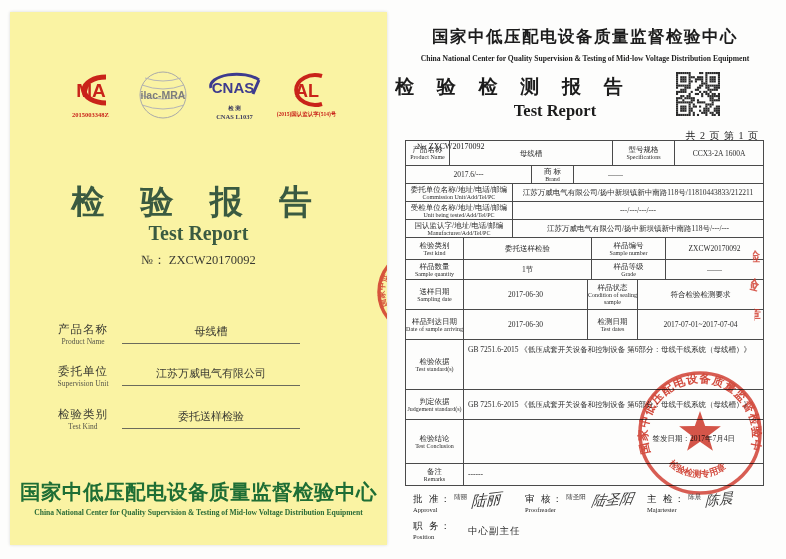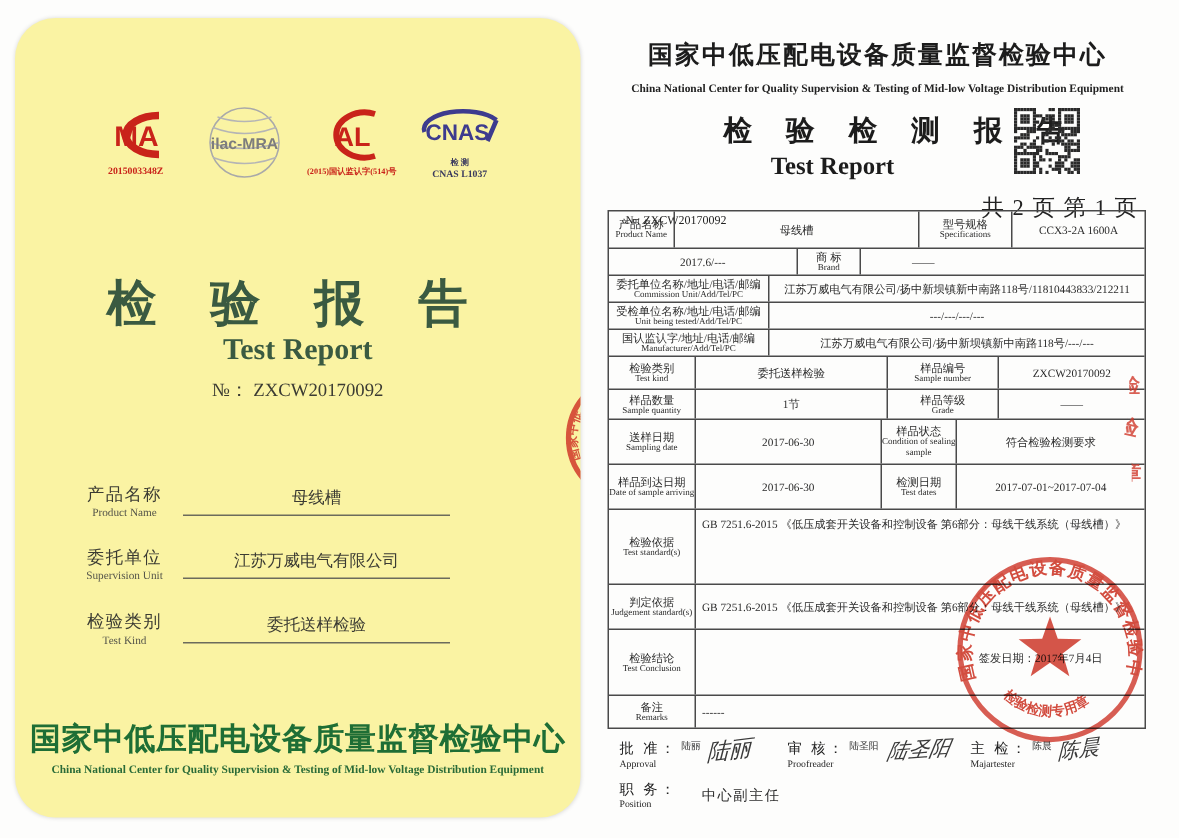--- a/index.html
+++ b/index.html
@@ -1,20 +1,20 @@
 <!DOCTYPE html>
 <html><head>
 <meta charset="utf-8">
 <style>
   html,body{margin:0;padding:0;background:#ffffff;}
   .canvas{position:relative;width:786px;height:559px;background:#fdfdfc;overflow:hidden;
           font-family:"Liberation Serif","DejaVu Serif",serif;color:#2b2b2b;}
   
   .left-page{position:absolute;left:10px;top:12px;width:377px;height:533px;
-             background:#faf3a3;overflow:hidden;box-shadow:0 0 3px rgba(0,0,0,.15);border-radius:27px;}
+             background:#faf3a3;overflow:hidden;box-shadow:0 0 3px rgba(0,0,0,.15);}
   .logos{position:absolute;left:0;top:58px;width:100%;display:flex;justify-content:center;
          align-items:flex-start;gap:10px;}
   .logo{display:flex;flex-direction:column;align-items:center;width:62px;}
   .logo .cap{font-size:6.5px;font-weight:bold;margin-top:1px;white-space:nowrap;}
   .cap-red{color:#c9231a;}
   .cap-dark{color:#3a3a5e;}
   .ltitle-cn{position:absolute;left:0;top:168px;width:100%;text-align:center;
              font-size:33px;font-weight:bold;color:#3a5a41;letter-spacing:14px;padding-right:0;}
   .ltitle-en{position:absolute;left:0;top:210px;width:100%;text-align:center;
              font-size:20px;font-weight:bold;color:#3a5a41;}
@@ -29,27 +29,27 @@
            font-size:20.5px;font-weight:bold;color:#1e6e35;letter-spacing:.5px;}
   .lorg-en{position:absolute;left:0;top:496px;width:100%;text-align:center;
            font-size:7.6px;font-weight:bold;color:#2a6b38;}
   .edge-stamp-left{position:absolute;left:355px;top:232px;opacity:.85;}
   
   .right-page{position:absolute;left:395px;top:8px;width:380px;height:545px;background:#fdfdfc;overflow:hidden;}
   .rorg-cn{position:absolute;left:0;top:18px;width:100%;text-align:center;
            font-size:16.5px;font-weight:bold;color:#1c1c1c;letter-spacing:1.5px;}
   .rorg-en{position:absolute;left:0;top:46px;width:100%;text-align:center;
            font-size:7.6px;font-weight:bold;color:#222;}
-  .rtitle-cn{position:absolute;left:0;top:66px;width:100%;text-align:right;padding-right:56px;
+  .rtitle-cn{position:absolute;left:0;top:66px;width:100%;text-align:left;padding-right:56px;
              box-sizing:border-box;font-size:19px;font-weight:bold;color:#1c1c1c;letter-spacing:9px;}
   .rtitle-en{position:absolute;left:0;top:93px;width:100%;text-align:center;padding-right:60px;
              box-sizing:border-box;font-size:16.5px;font-weight:bold;color:#1c1c1c;}
   .qr{position:absolute;left:281px;top:64px;width:44px;height:44px;}
   .rno{position:absolute;left:22px;top:120px;font-size:8px;color:#222;margin-top:14px;}
-  .rpag{position:absolute;right:16px;top:121px;font-size:15px;color:#222;letter-spacing:1px;}
+  .rpag{position:absolute;right:16px;top:121px;font-size:10px;color:#222;letter-spacing:1px;}
   .rtable{position:absolute;left:10px;top:132px;width:357px;border:1px solid #4a4a4a;box-sizing:content-box;}
   .trow{display:flex;border-top:1px solid #4a4a4a;box-sizing:border-box;}
   .trow:first-child{border-top:none;}
   .cell{border-left:1px solid #4a4a4a;box-sizing:border-box;display:flex;flex-direction:column;
         justify-content:center;align-items:center;text-align:center;overflow:hidden;}
   .cell:first-child{border-left:none;}
   .cell .cn{font-size:7.5px;line-height:9px;color:#2b2b2b;}
   .cell .en{font-size:6px;line-height:7px;color:#2b2b2b;}
   .cell .val{font-size:7.5px;line-height:9px;color:#2b2b2b;}
   .cell.left-al{align-items:flex-start;text-align:left;padding:3px 4px;}
@@ -84,33 +84,33 @@
         <div class="cap cap-red">2015003348Z</div>
       </div>
       <div class="logo">
         <svg width="52" height="50" viewBox="0 0 52 50">
           <circle cx="26" cy="25" r="23" fill="none" stroke="#a9a9a9" stroke-width="1"></circle>
           <path d="M5 15 Q26 23 47 15 M3 25 Q26 33 49 25 M5 35 Q26 43 47 35 M8 8 Q26 14 44 8" fill="none" stroke="#b5b5b5" stroke-width="1"></path>
           <text x="26" y="29" text-anchor="middle" font-size="10.5" font-weight="bold" fill="#7d7d7d" font-family="'Liberation Sans',sans-serif">ilac-MRA</text>
         </svg>
       </div>
       <div class="logo">
-        <svg width="50" height="40" viewBox="0 0 50 40">
-          <path d="M40 6 A19 15 0 1 0 40 34" fill="none" stroke="#c9231a" stroke-width="4"></path>
-          <text x="25" y="27" text-anchor="middle" font-size="18" font-weight="bold" fill="#c9231a" font-family="'Liberation Sans',sans-serif">AL</text>
-        </svg>
-        <div class="cap cap-red" style="font-size:5.5px">(2015)国认监认字(514)号</div>
-      </div>
-      <div class="logo">
         <svg width="60" height="34" viewBox="0 0 60 34">
           <path d="M6 18 A26 12 0 0 1 54 10 M54 10 L48 24" fill="none" stroke="#3d3b8e" stroke-width="3"></path>
           <text x="28" y="23" text-anchor="middle" font-size="15" font-weight="bold" fill="#3d3b8e" font-family="'Liberation Sans',sans-serif">CNAS</text>
         </svg>
         <div class="cap cap-dark" style="font-size:5.5px">检 测</div>
         <div class="cap cap-dark">CNAS L1037</div>
+      </div>
+      <div class="logo">
+        <svg width="50" height="40" viewBox="0 0 50 40">
+          <path d="M40 6 A19 15 0 1 0 40 34" fill="none" stroke="#c9231a" stroke-width="4"></path>
+          <text x="25" y="27" text-anchor="middle" font-size="18" font-weight="bold" fill="#c9231a" font-family="'Liberation Sans',sans-serif">AL</text>
+        </svg>
+        <div class="cap cap-red" style="font-size:5.5px">(2015)国认监认字(514)号</div>
       </div>
     </div>
 
     <div class="ltitle-cn">检 验 报 告</div>
     <div class="ltitle-en">Test Report</div>
     <div class="lno">№： ZXCW20170092</div>
 
     <div class="lfield" style="top:310px;">
       <div class="flabel">
         <div class="cn">产品名称</div>

